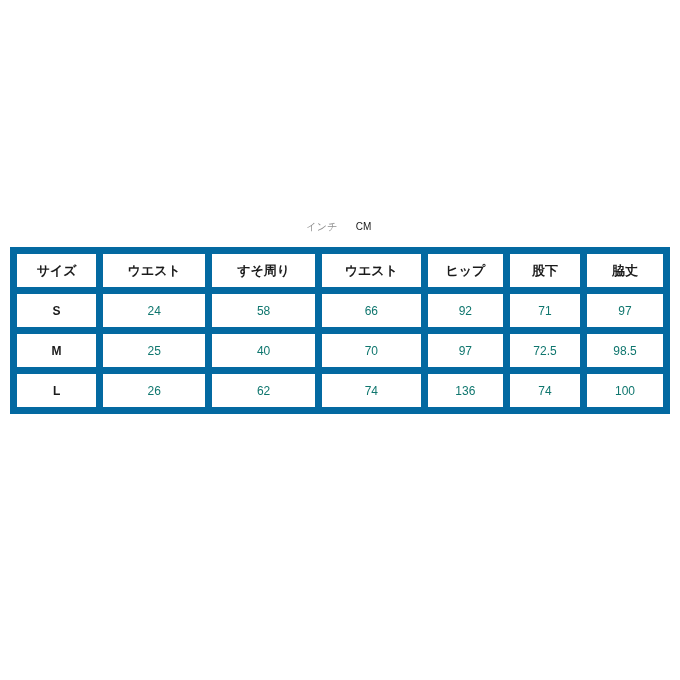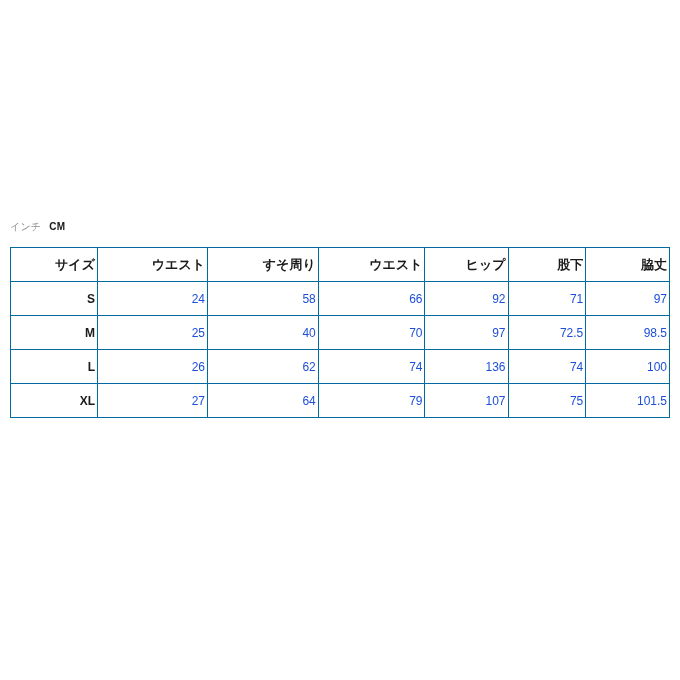--- a/index.html
+++ b/index.html
@@ -20,23 +20,23 @@
     box-sizing: border-box;
   }
   .chart-area {
     position: absolute;
     left: 10px;
     right: 10px;
     top: 220px;
   }
   .unit-toggle {
     display: flex;
-    justify-content: flex-start;
+    justify-content: center;
     align-items: center;
-    gap: 8px;
+    gap: 18px;
     height: 14px;
     margin-bottom: 13px;
     padding-right: 2px;
   }
   .unit-btn {
     background: none;
     border: none;
     padding: 0;
     margin: 0;
     font-family: inherit;
@@ -44,51 +44,51 @@
     letter-spacing: 0.2px;
     cursor: pointer;
     line-height: 14px;
   }
   .unit-btn.inactive {
     color: #8f8f8f;
     font-weight: 400;
   }
   .unit-btn.active {
     color: #171717;
-    font-weight: 700;
+    font-weight: 400;
   }
   table.size-chart {
     width: 100%;
     border-collapse: collapse;
     table-layout: fixed;
     background: #ffffff;
   }
   table.size-chart th,
   table.size-chart td {
-    border: 1px solid #0369a1;
-    text-align: right;
+    border: 7px solid #0369a1;
+    text-align: center;
     vertical-align: middle;
     height: 33px;
     padding: 0 2px;
     box-sizing: content-box;
   }
   table.size-chart th {
     font-size: 13px;
     font-weight: 700;
     color: #1b1b1b;
   }
   td.size-cell {
     font-size: 12px;
     font-weight: 700;
     color: #1b1b1b;
   }
   td.value-cell {
     font-size: 12px;
     font-weight: 400;
-    color: #1d4ed8;
+    color: #0f766e;
   }
 </style>
 </head>
 <body>
 
 <div class="page">
   <div class="chart-area">
 
     <div class="unit-toggle">
       <button class="unit-btn inactive">インチ</button>
@@ -137,26 +137,17 @@
         </tr>
         <tr>
           <td class="size-cell">L</td>
           <td class="value-cell">26</td>
           <td class="value-cell">62</td>
           <td class="value-cell">74</td>
           <td class="value-cell">136</td>
           <td class="value-cell">74</td>
           <td class="value-cell">100</td>
         </tr>
-        <tr>
-          <td class="size-cell">XL</td>
-          <td class="value-cell">27</td>
-          <td class="value-cell">64</td>
-          <td class="value-cell">79</td>
-          <td class="value-cell">107</td>
-          <td class="value-cell">75</td>
-          <td class="value-cell">101.5</td>
-        </tr>
       </tbody>
     </table>
 
   </div>
 </div>
 
 </body></html>

